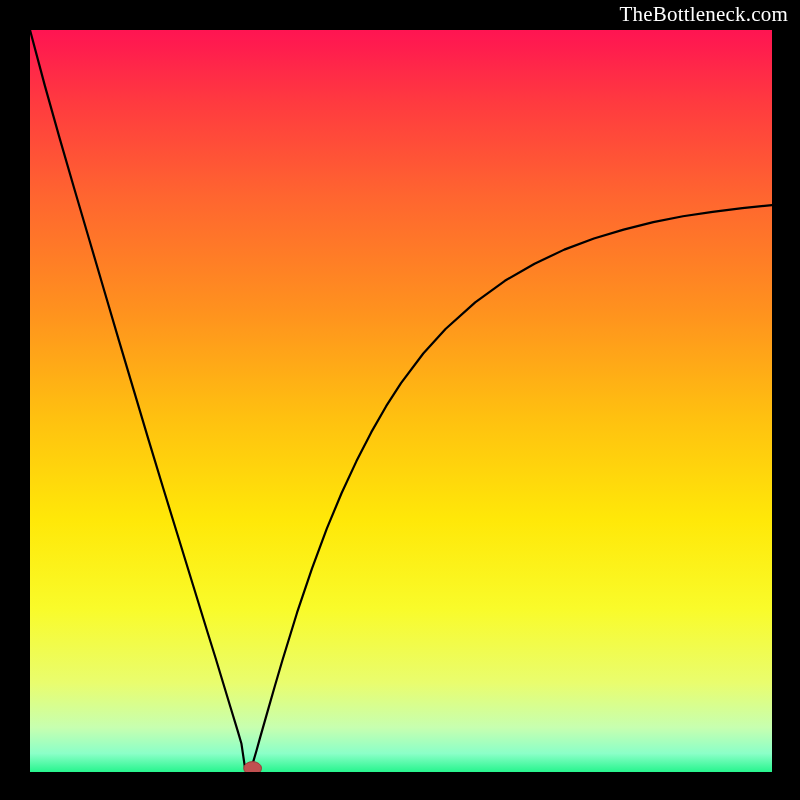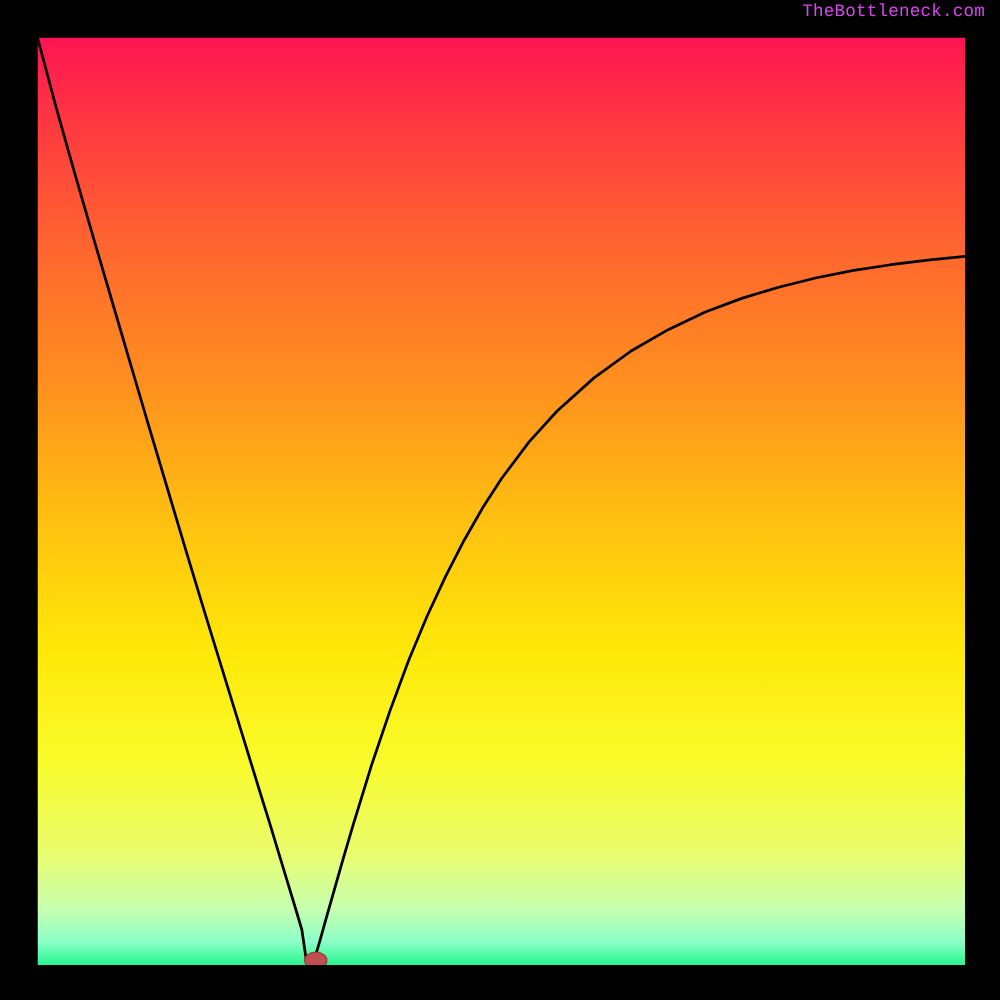--- a/index.html
+++ b/index.html
@@ -18,25 +18,25 @@
     background: #000;
   }
   .plot {
     position: absolute;
     box-sizing: border-box;
   }
   .watermark {
     position: absolute;
     top: 2px;
     right: 12px;
-    color: #d946ef;
-    font-size: 14px;
+    color: #ffffff;
+    font-size: 21px;
     font-weight: 400;
     letter-spacing: 0.2px;
-    font-family: Liberation Mono, monospace;
+    font-family: Liberation Serif, serif;
   }
   svg { display: block; }
 </style>
 </head>
 <body>
 
 <div class="frame">
 
   <div class="plot" style="left: 30px; top: 30px; width: 742px; height: 742px;">
     <svg xmlns="http://www.w3.org/2000/svg" width="742" height="742" viewBox="0 0 742 742">

